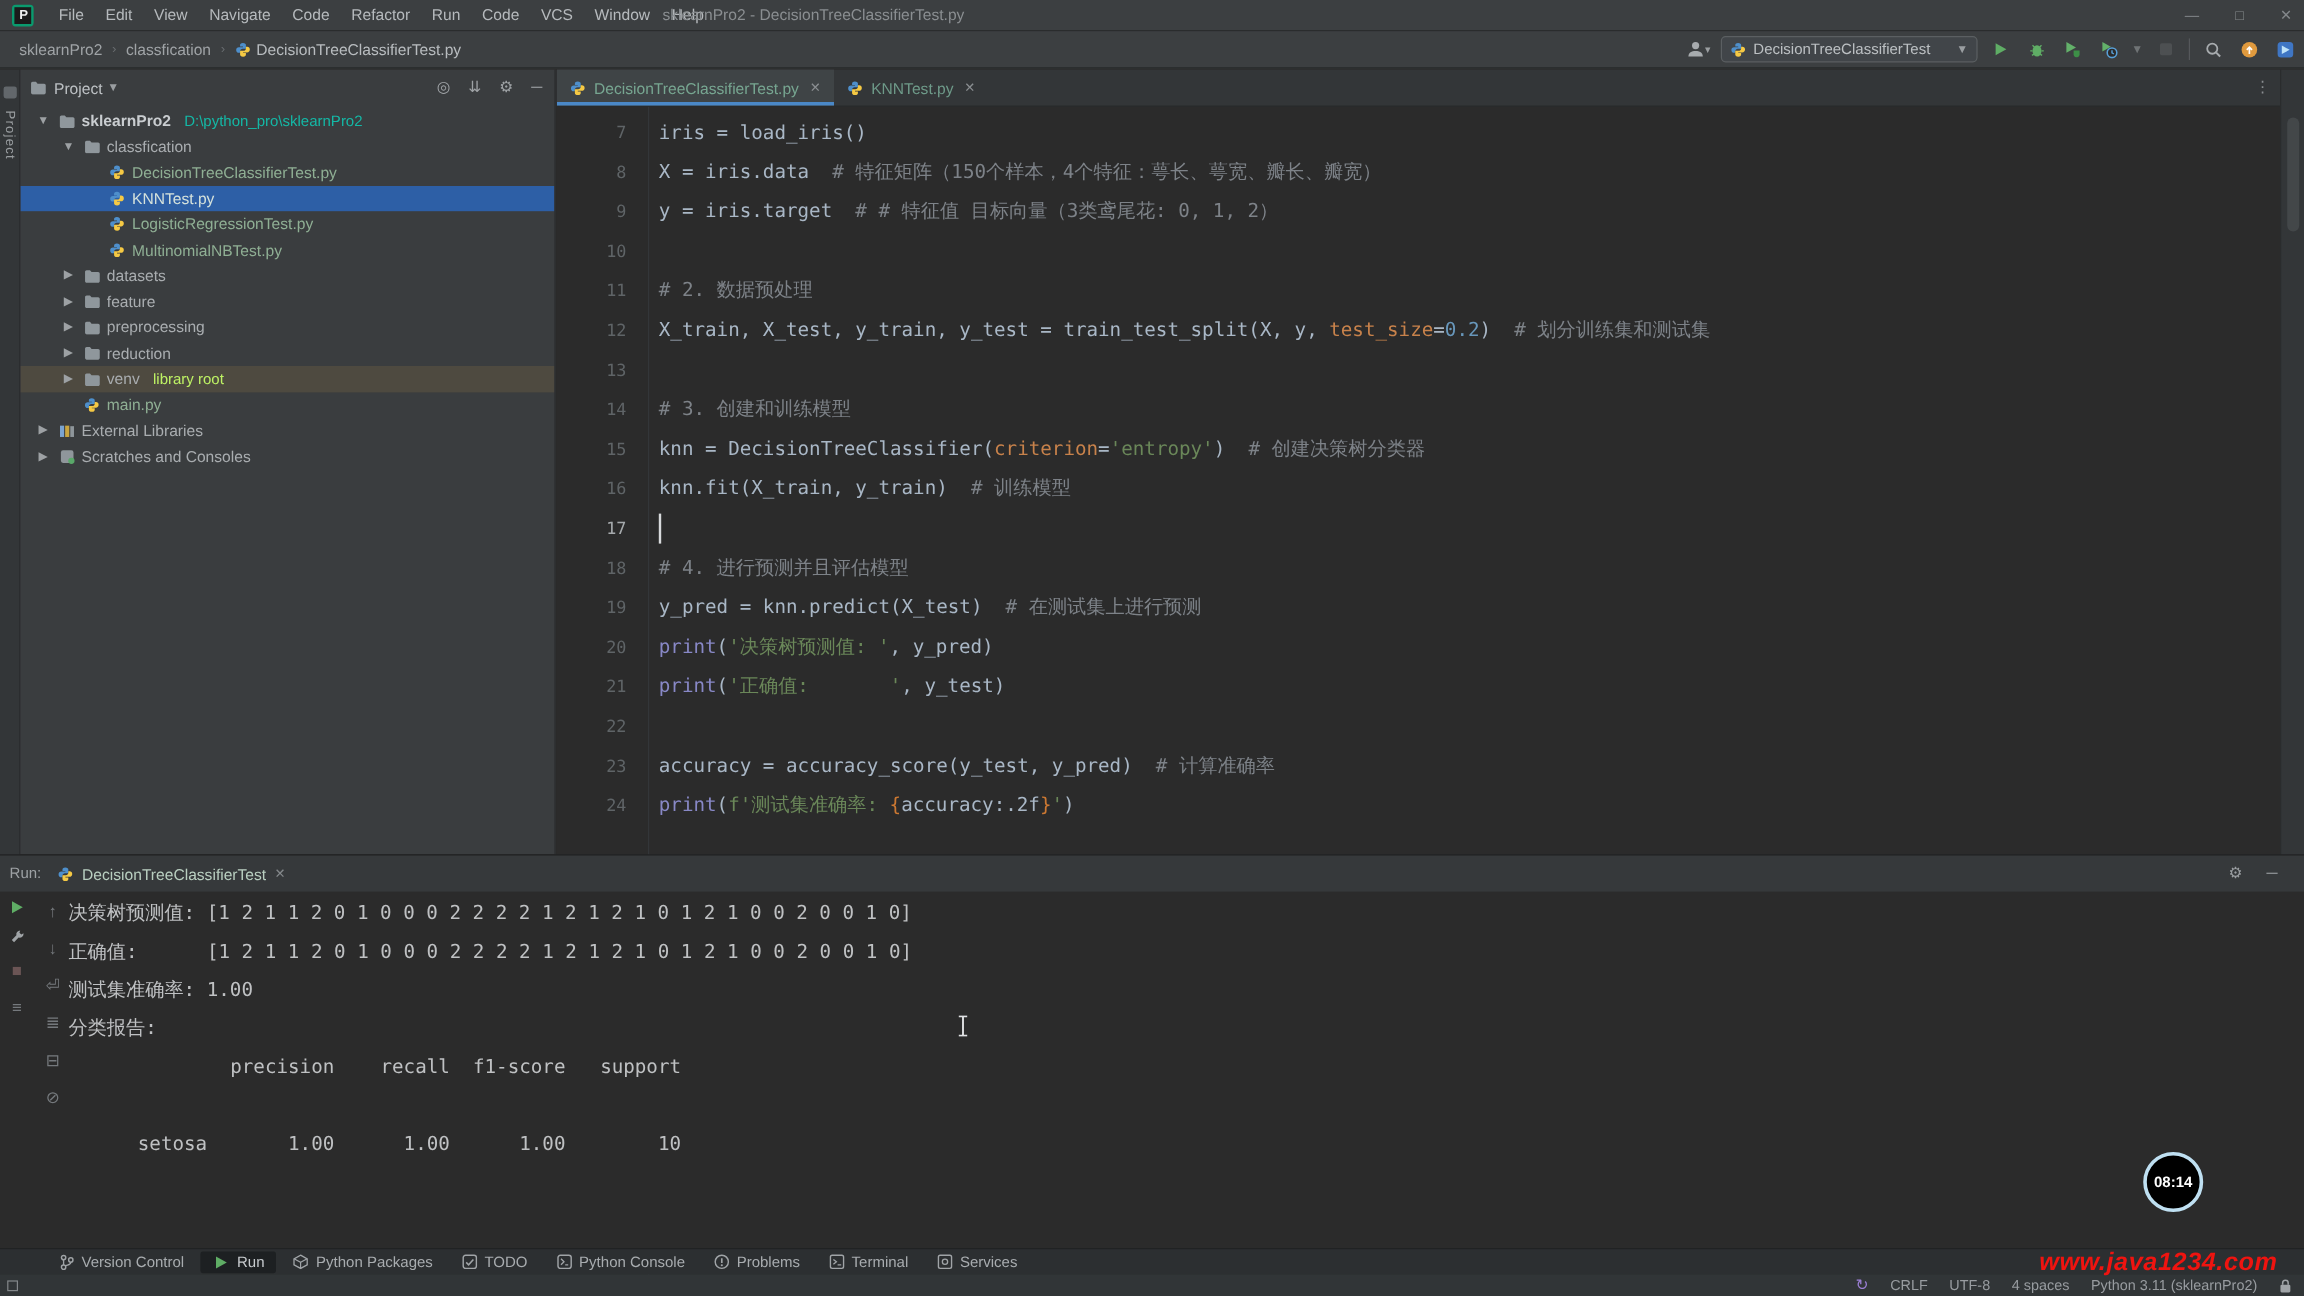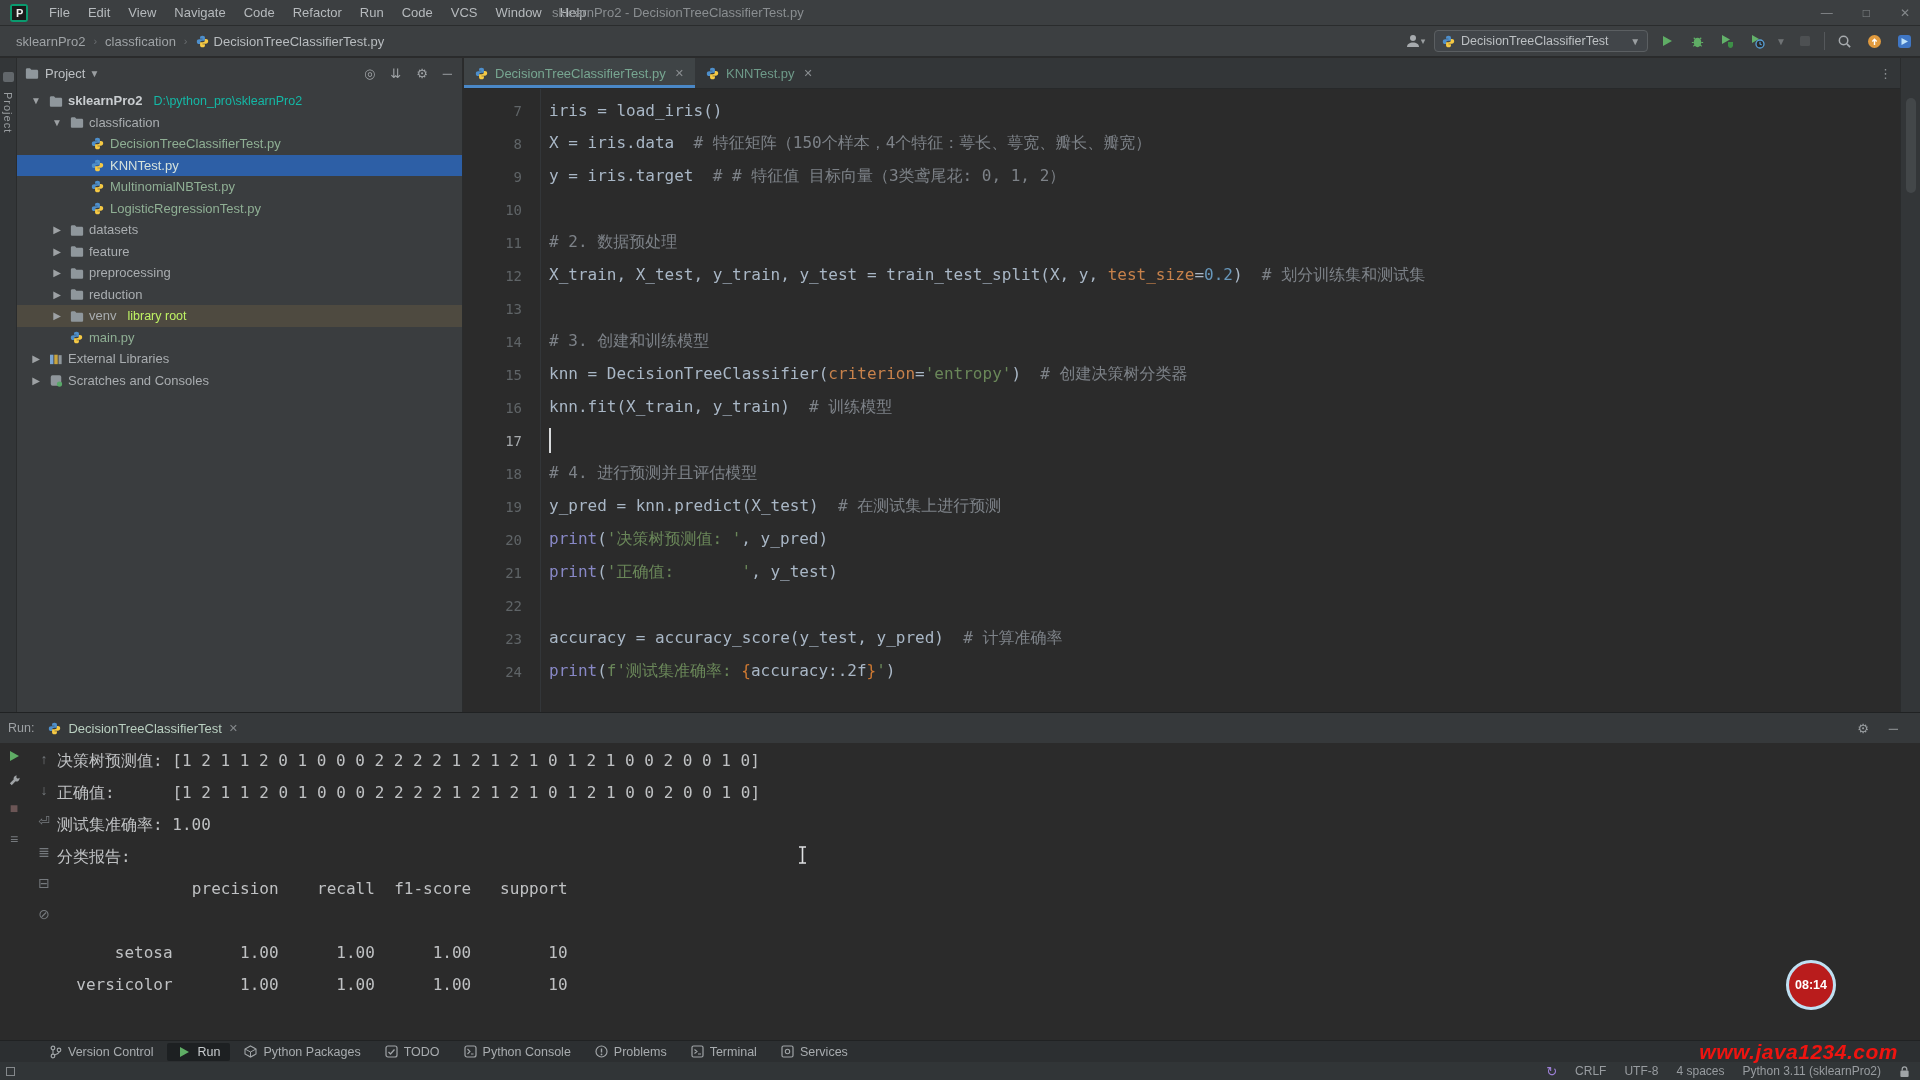--- a/index.html
+++ b/index.html
@@ -96,21 +96,21 @@
   .bottombar{position:absolute;left:0;right:0;bottom:18px;height:22px;background:#2C2F31;border-top:1px solid #202223;display:flex;align-items:center;gap:4px;padding-left:40px}
   .bb-item{display:flex;align-items:center;gap:6px;color:#A8ACAF;font-size:12.5px;padding:2px 10px;border-radius:2px;white-space:nowrap}
   .bb-item.active{background:#1D2022;color:#C7CBCE}
   .statusbar{position:absolute;left:0;right:0;bottom:0;height:18px;background:#313537;display:flex;align-items:center;font-size:12px;color:#989CA0}
   .statusbar .sq{width:9px;height:9px;border:1px solid #84888B;margin-left:6px}
   .status-right{margin-left:auto;display:flex;align-items:center;gap:18px;padding-right:10px}
   .sync{color:#9B7FD4;font-size:13px}
 
   
   .watermark{position:absolute;right:22px;bottom:16px;font-family:Liberation Sans, sans-serif;font-style:italic;font-weight:bold;font-size:21px;color:#EF1410;letter-spacing:.5px;z-index:9}
-  .timer{position:absolute;left:1786px;top:960px;width:50px;height:50px;border-radius:50%;background:#b91c1c;border:3px solid #BFE0F2;display:flex;align-items:center;justify-content:center;color:#FFF;font-size:12.5px;font-weight:bold;z-index:9}
+  .timer{position:absolute;left:1786px;top:960px;width:50px;height:50px;border-radius:50%;background:#000000;border:3px solid #BFE0F2;display:flex;align-items:center;justify-content:center;color:#FFF;font-size:12.5px;font-weight:bold;z-index:9}
   svg{display:block}
 </style>
 </head>
 <body>
 
 <div class="titlebar">
   <span class="logo">
       <i></i>
       <b>P</b>
     </span>
@@ -288,31 +288,31 @@
         <span class="lab">KNNTest.py</span>
       </div>
       <div class="tree-row is-py" style="padding-left: 54px;">
         <span class="chev"></span>
         <span class="ico">
           <svg width="13" height="13" viewBox="0 0 16 16">
             <path fill="#4E8FCB" d="M7.9 1C5.7 1 5 2 5 3.2V4.7h3v.6H3.8C2.2 5.3 1 6.3 1 8.2c0 1.9 1.1 2.9 2.7 2.9H5V9.4C5 8 6.2 7 7.6 7H11V3.2C11 2 10.1 1 7.9 1z"></path>
             <path fill="#F5C944" d="M8.1 15c2.2 0 2.9-1 2.9-2.2v-1.5H8v-.6h4.2c1.6 0 2.8-1 2.8-2.9 0-1.9-1.1-2.9-2.7-2.9H11v1.7C11 8 9.8 9 8.4 9H5v3.8C5 14 5.9 15 8.1 15z"></path>
           </svg>
         </span>
-        <span class="lab">MultinomialNBTest.py</span>
+        <span class="lab">LogisticRegressionTest.py</span>
       </div>
       <div class="tree-row is-py" style="padding-left: 54px;">
         <span class="chev"></span>
         <span class="ico">
           <svg width="13" height="13" viewBox="0 0 16 16">
             <path fill="#4E8FCB" d="M7.9 1C5.7 1 5 2 5 3.2V4.7h3v.6H3.8C2.2 5.3 1 6.3 1 8.2c0 1.9 1.1 2.9 2.7 2.9H5V9.4C5 8 6.2 7 7.6 7H11V3.2C11 2 10.1 1 7.9 1z"></path>
             <path fill="#F5C944" d="M8.1 15c2.2 0 2.9-1 2.9-2.2v-1.5H8v-.6h4.2c1.6 0 2.8-1 2.8-2.9 0-1.9-1.1-2.9-2.7-2.9H11v1.7C11 8 9.8 9 8.4 9H5v3.8C5 14 5.9 15 8.1 15z"></path>
           </svg>
         </span>
-        <span class="lab">LogisticRegressionTest.py</span>
+        <span class="lab">MultinomialNBTest.py</span>
       </div>
       <div class="tree-row" style="padding-left: 33px;">
         <span class="chev">▶</span>
         <span class="ico">
           <svg width="14" height="12" viewBox="0 0 16 13">
             <path fill="#8F979C" d="M1 2.5C1 1.7 1.7 1 2.5 1h3.2l1.5 1.8h6.3c.8 0 1.5.7 1.5 1.5v7.2c0 .8-.7 1.5-1.5 1.5h-11C1.7 13 1 12.3 1 11.5z"></path>
           </svg>
         </span>
         <span class="lab">datasets</span>
       </div>
@@ -536,21 +536,20 @@
     <span class="g">⊘</span>
   </div>
   <div class="console">
       <div class="cline">决策树预测值: [1 2 1 1 2 0 1 0 0 0 2 2 2 2 1 2 1 2 1 0 1 2 1 0 0 2 0 0 1 0]</div>
       <div class="cline">正确值:      [1 2 1 1 2 0 1 0 0 0 2 2 2 2 1 2 1 2 1 0 1 2 1 0 0 2 0 0 1 0]</div>
       <div class="cline">测试集准确率: 1.00</div>
       <div class="cline">分类报告:</div>
       <div class="cline">              precision    recall  f1-score   support</div>
       <div class="cline"></div>
       <div class="cline">      setosa       1.00      1.00      1.00        10</div>
-      <div class="cline">  versicolor       1.00      1.00      1.00        10</div>
     </div>
   <span class="ibeam">
     <svg width="11" height="18" viewBox="0 0 11 18">
         <path d="M2 1h7M5.5 1v16M2 17h7" stroke="#DFE1E3" stroke-width="1.6" fill="none"></path>
       </svg>
   </span>
 </div>
 
 <div class="bottombar">
     <div class="bb-item">

